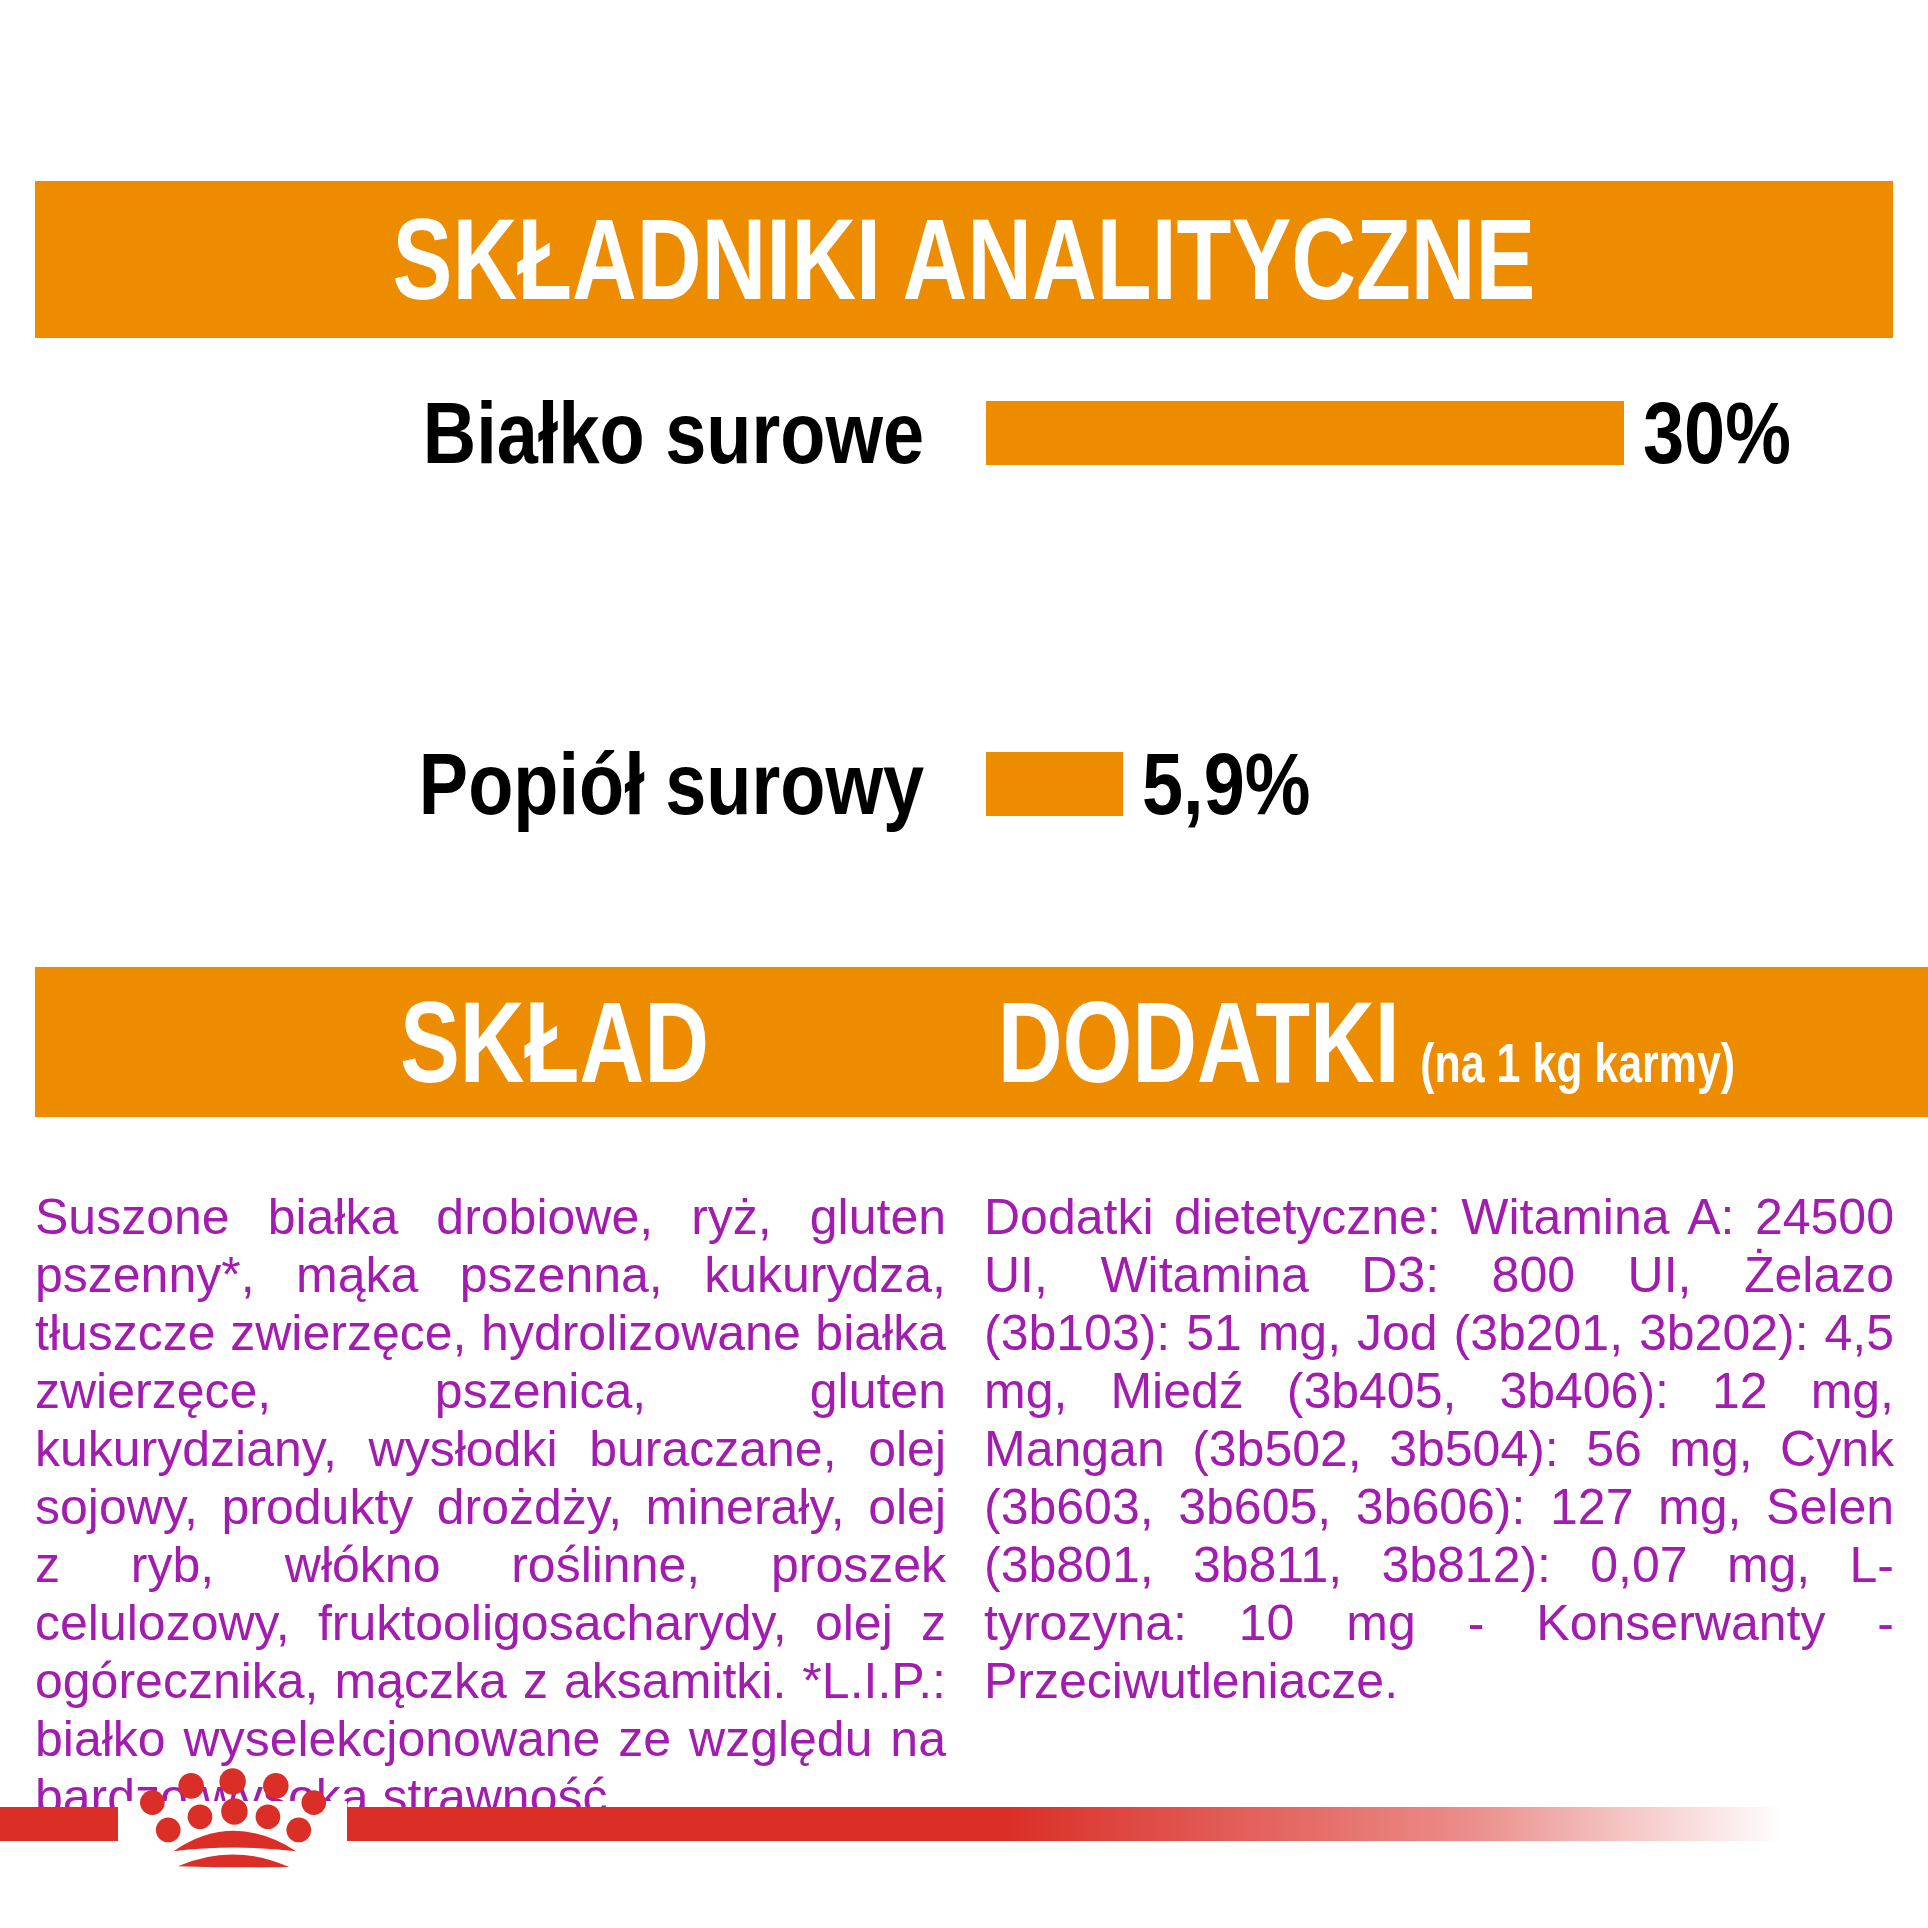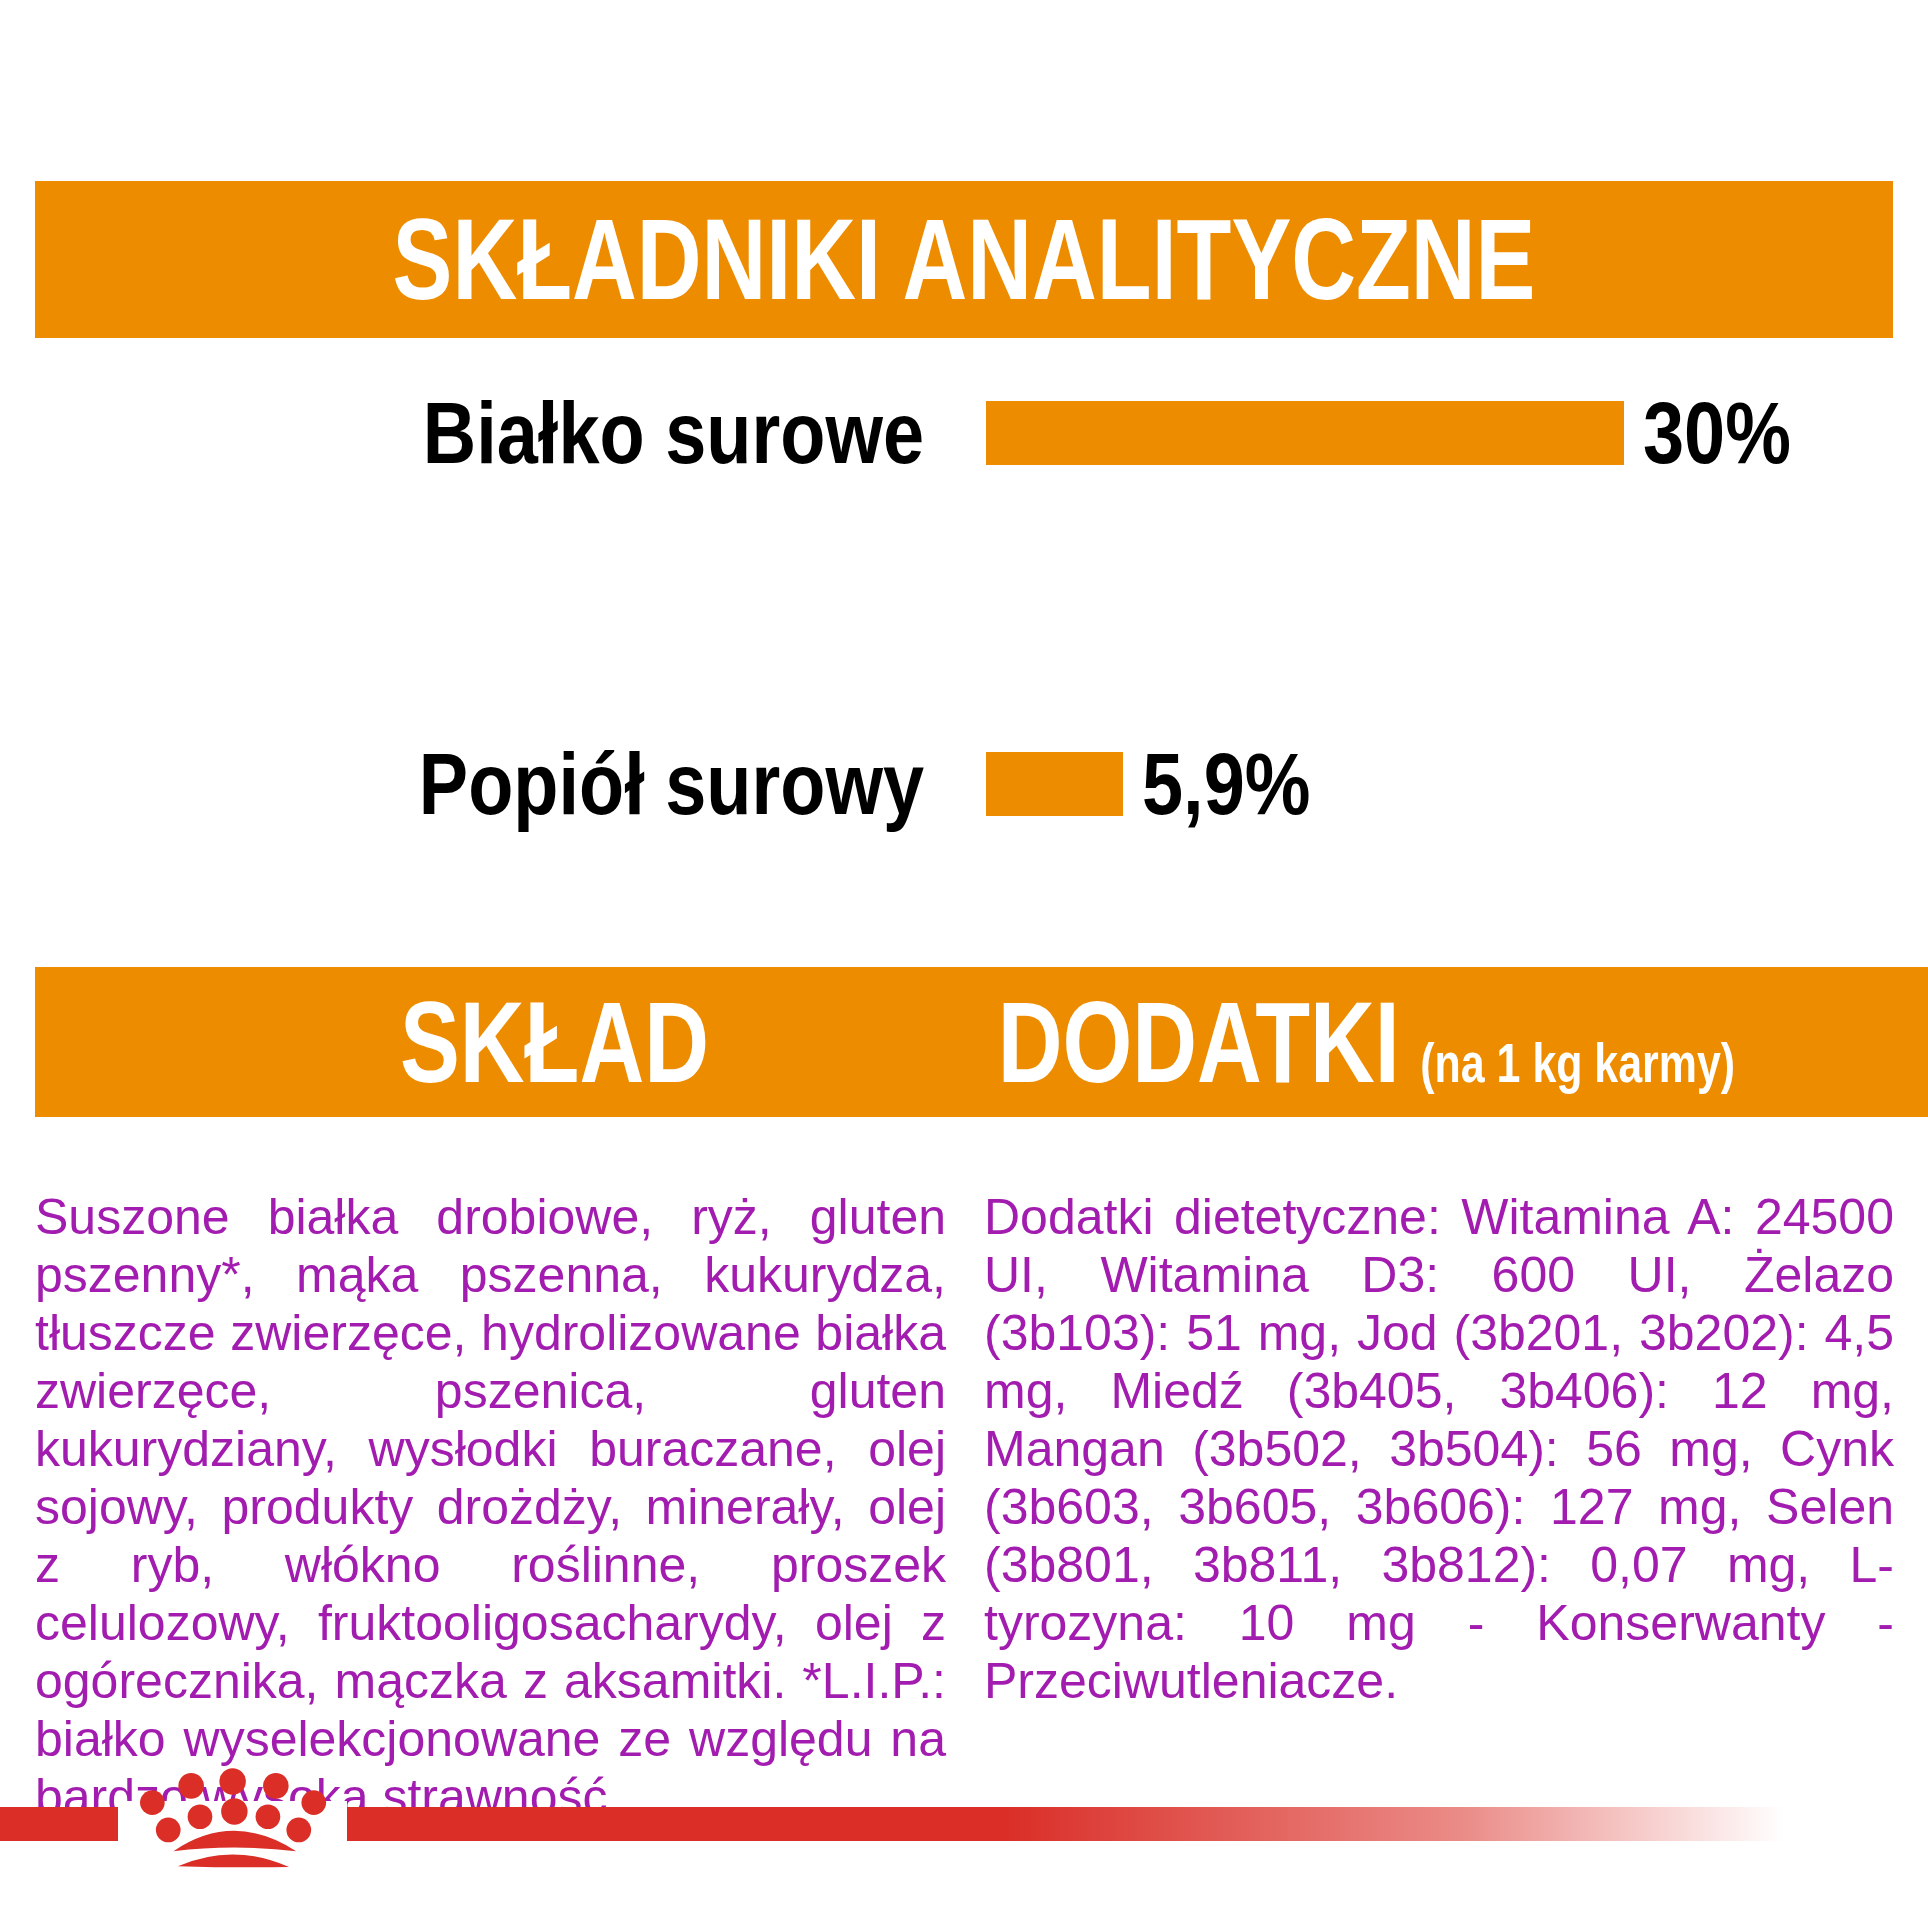--- a/index.html
+++ b/index.html
@@ -62,21 +62,21 @@
   <section class="banner banner-sklad">
     <h2 class="heading">SKŁAD</h2>
   </section>
 
   <p class="body-text sklad-text">Suszone białka drobiowe, ryż, gluten pszenny*, mąka pszenna, kukurydza, tłuszcze zwierzęce, hydrolizowane białka zwierzęce, pszenica, gluten kukurydziany, wysłodki buraczane, olej sojowy, produkty drożdży, minerały, olej z ryb, włókno roślinne, proszek celulozowy, fruktooligosacharydy, olej z ogórecznika, mączka z aksamitki. *L.I.P.: białko wyselekcjonowane ze względu na bardzo wysoką strawność.</p>
 
   <section class="banner banner-dodatki">
     <h2 class="heading"><span>DODATKI</span><span class="sub">(na 1 kg karmy)</span></h2>
   </section>
 
-  <p class="body-text dodatki-text">Dodatki dietetyczne: Witamina A: 24500 UI, Witamina D3: 600 UI, Żelazo (3b103): 51 mg, Jod (3b201, 3b202): 4,5 mg, Miedź (3b405, 3b406): 12 mg, Mangan (3b502, 3b504): 56 mg, Cynk (3b603, 3b605, 3b606): 127 mg, Selen (3b801, 3b811, 3b812): 0,07 mg, L-tyrozyna: 10 mg - Konserwanty - Przeciwutleniacze.</p>
+  <p class="body-text dodatki-text">Dodatki dietetyczne: Witamina A: 24500 UI, Witamina D3: 800 UI, Żelazo (3b103): 51 mg, Jod (3b201, 3b202): 4,5 mg, Miedź (3b405, 3b406): 12 mg, Mangan (3b502, 3b504): 56 mg, Cynk (3b603, 3b605, 3b606): 127 mg, Selen (3b801, 3b811, 3b812): 0,07 mg, L-tyrozyna: 10 mg - Konserwanty - Przeciwutleniacze.</p>
 
   <footer>
     <div class="band"></div>
     <div class="logo-gap"></div>
     <svg class="logo" viewBox="0 0 212 114" xmlns="http://www.w3.org/2000/svg">
       <circle cx="14" cy="39" r="14"></circle>
       <circle cx="58" cy="20" r="14.5"></circle>
       <circle cx="105" cy="15" r="15"></circle>
       <circle cx="154" cy="20" r="14.5"></circle>
       <circle cx="197" cy="39" r="14"></circle>

